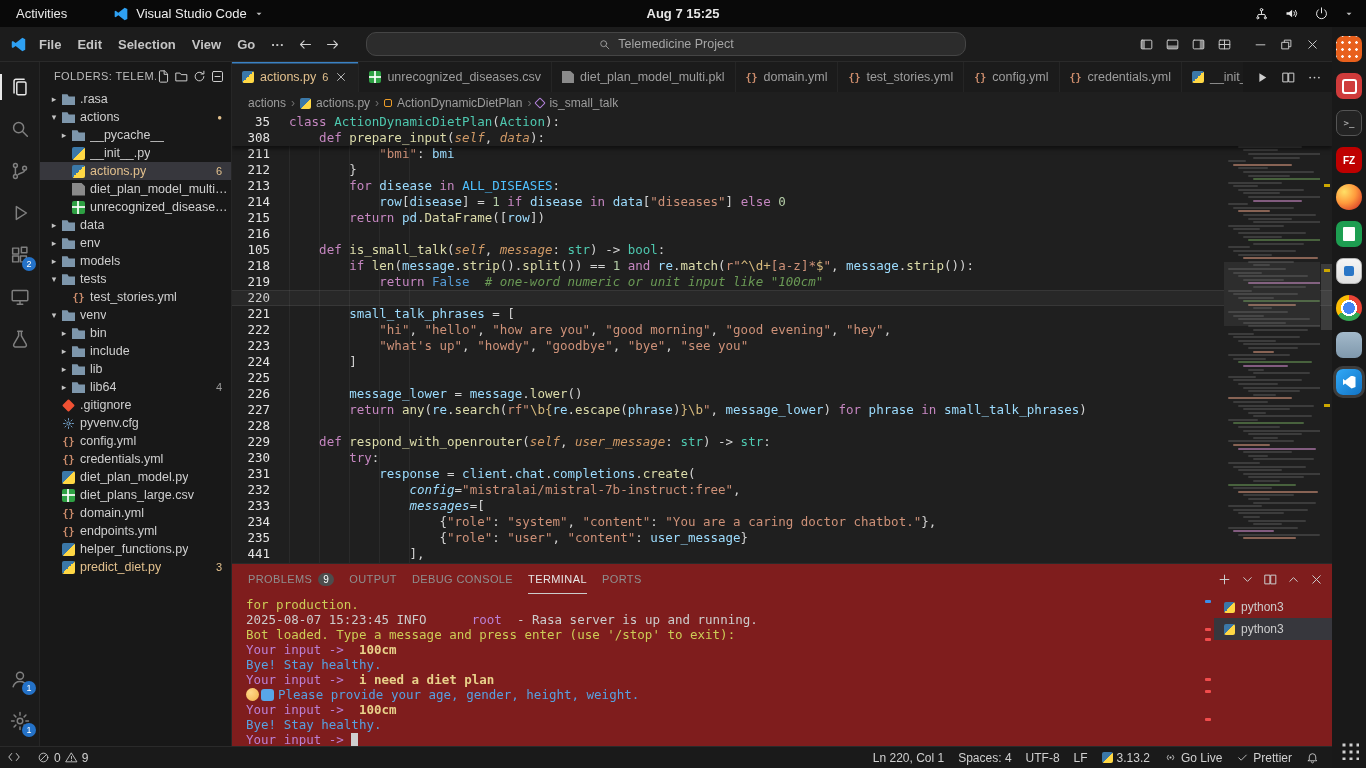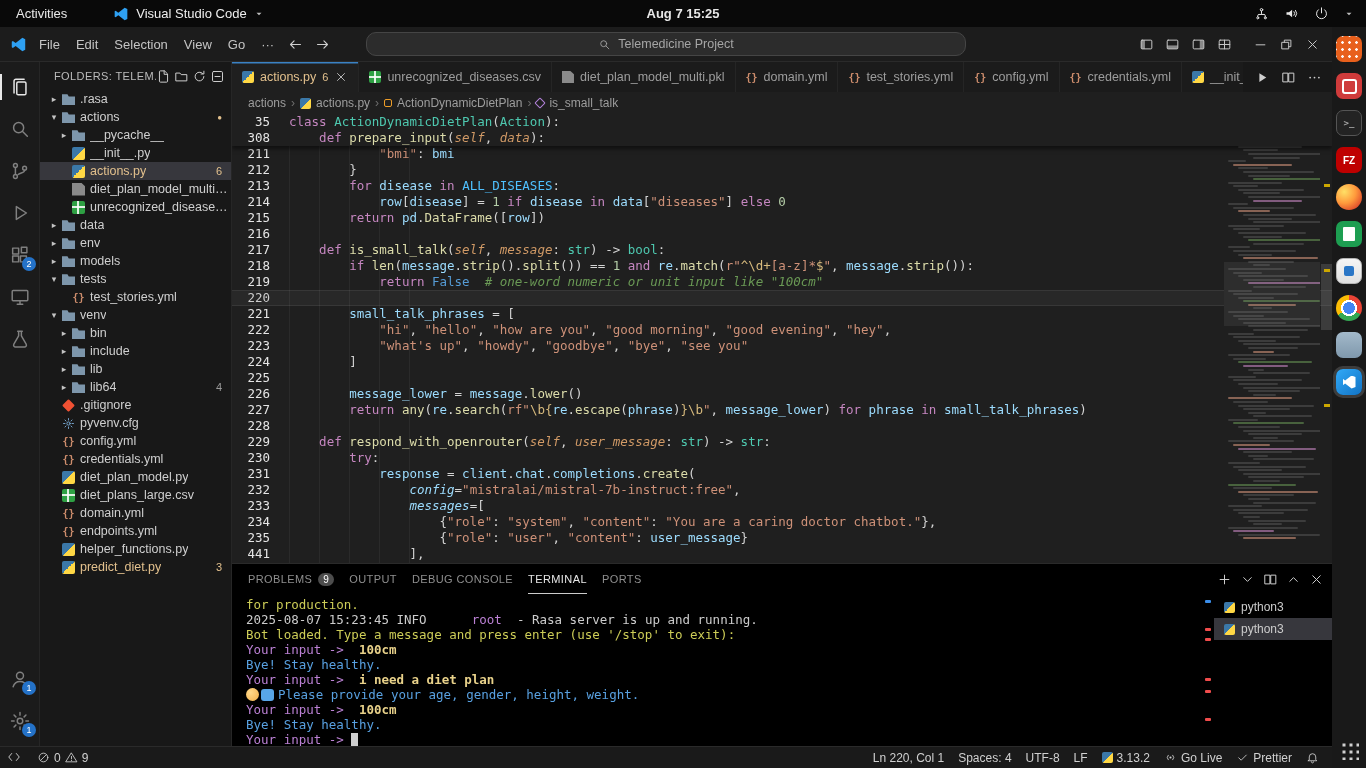--- a/index.html
+++ b/index.html
@@ -17,21 +17,21 @@
   .gb-clock{position:absolute;left:50%;transform:translateX(-50%);font-weight:600;}
   .gb-right{margin-left:auto;display:flex;align-items:center;gap:15px;margin-right:12px;}
   .gb-right .ic{width:15px;height:15px;}
 
   .main{flex:1;display:flex;min-height:0;}
 
   
   .vscode{flex:1;display:flex;flex-direction:column;min-width:0;background:#1f1f1f;}
   .titlebar{height:35px;flex:none;background:#1c1c1c;border-bottom:1px solid #2a2a2a;display:flex;align-items:center;color:#c5c5c5;font-size:13px;position:relative;padding-left:10px;}
   .tb-logo{width:17px;height:17px;margin-right:4px;}
-  .menus{display:flex;}
+  .menus{display:flex;font-weight:bold;}
   .menu-item{padding:4px 8px;border-radius:5px;}
   .nav-ic{width:17px;height:17px;color:#cfcfcf;margin:0 5px;}
   .cmd{position:absolute;left:50%;transform:translateX(-50%);width:600px;height:24px;background:#2c2c2c;border:1px solid #454545;border-radius:10px;display:flex;align-items:center;justify-content:center;gap:7px;color:#a5a5a5;font-size:12.5px;}
   .cmd .ic{width:13px;height:13px;}
   .tb-right{margin-left:auto;display:flex;align-items:center;gap:11px;padding-right:12px;}
   .tb-right .ic{width:15px;height:15px;color:#c5c5c5;}
   .win-close{color:#d8d8d8;}
 
   .body{flex:1;display:flex;min-height:0;}
 
@@ -101,21 +101,21 @@
   .tk-f{color:#dcdcaa}.tk-v{color:#9cdcfe}.tk-s{color:#ce9178}
   .tk-i{color:#d19a66;font-style:italic}.tk-c{color:#6a9955;font-style:italic}
   .tk-n{color:#b5cea8}.tk-x{color:#d7ba7d}.tk-o{color:#4fc1ff}.tk-a{color:#9cdcfe;font-style:italic}
   .minimap{position:absolute;top:0;right:12px;bottom:0;width:96px;background:#1f1f1f;z-index:2;overflow:hidden;padding-top:3px;}
   .minimap i{display:block;height:2px;margin-bottom:1.6px;border-radius:1px;}
   .mm-view{position:absolute;left:0;right:0;top:148px;height:64px;background:rgba(150,150,150,.12);z-index:3;}
   .vsb{position:absolute;right:0;top:150px;width:11px;height:66px;background:rgba(121,121,121,.32);z-index:4;}
   .ovm{position:absolute;right:2px;width:6px;height:3px;background:#cca700;z-index:5;}
 
   
-  .panel{height:183px;flex:none;background:#000000;border-top:1px solid #2a2a2a;display:flex;flex-direction:column;position:relative;}
+  .panel{height:183px;flex:none;background:#7f1d1d;border-top:1px solid #2a2a2a;display:flex;flex-direction:column;position:relative;}
   .panel-tabs{height:30px;flex:none;display:flex;align-items:center;gap:15px;padding-left:16px;font-size:11px;letter-spacing:.4px;color:#8f8f8f;}
   .panel-tab{height:100%;display:flex;align-items:center;gap:6px;position:relative;}
   .panel-tab.active{color:#e7e7e7;}
   .panel-tab.active::after{content:"";position:absolute;left:0;right:0;bottom:0;height:1px;background:#cccccc;}
   .pt-badge{background:#4d4d4d;color:#fff;border-radius:8px;font-size:10px;padding:1px 5px;}
   .panel-acts{position:absolute;right:8px;top:0;height:30px;display:flex;align-items:center;gap:8px;color:#cccccc;}
   .panel-acts .ic{width:15px;height:15px;}
   .panel-body{flex:1;display:flex;min-height:0;}
   .terminal{flex:1;padding:3px 0 0 14px;font-family:"DejaVu Sans Mono",monospace;font-size:12.5px;line-height:15px;color:#cccccc;overflow:hidden;}
   .tline{height:15px;white-space:pre;}
@@ -643,21 +643,21 @@
                 </div>
                 <div class="code-line">
                   <span class="ln">215</span>
                   <span class="ct"><span class="tk-p">        </span><span class="tk-k">return</span><span class="tk-p"> </span><span class="tk-v">pd</span><span class="tk-p">.</span><span class="tk-f">DataFrame</span><span class="tk-p">([</span><span class="tk-v">row</span><span class="tk-p">])</span></span>
                 </div>
                 <div class="code-line">
                   <span class="ln">216</span>
                   <span class="ct"></span>
                 </div>
                 <div class="code-line">
-                  <span class="ln">217</span>
+                  <span class="ln">105</span>
                   <span class="ct"><span class="tk-p">    </span><span class="tk-k">def</span><span class="tk-p"> </span><span class="tk-f">is_small_talk</span><span class="tk-p">(</span><span class="tk-i">self</span><span class="tk-p">, </span><span class="tk-i">message</span><span class="tk-p">: </span><span class="tk-t">str</span><span class="tk-p">) -&gt; </span><span class="tk-t">bool</span><span class="tk-p">:</span></span>
                 </div>
                 <div class="code-line">
                   <span class="ln">218</span>
                   <span class="ct"><span class="tk-p">        </span><span class="tk-k">if</span><span class="tk-p"> </span><span class="tk-f">len</span><span class="tk-p">(</span><span class="tk-v">message</span><span class="tk-p">.</span><span class="tk-f">strip</span><span class="tk-p">().</span><span class="tk-f">split</span><span class="tk-p">()) == </span><span class="tk-n">1</span><span class="tk-p"> </span><span class="tk-k">and</span><span class="tk-p"> </span><span class="tk-v">re</span><span class="tk-p">.</span><span class="tk-f">match</span><span class="tk-p">(</span><span class="tk-s">r"</span><span class="tk-x">^\d+</span><span class="tk-s">[a-z]*</span><span class="tk-x">$</span><span class="tk-s">"</span><span class="tk-p">, </span><span class="tk-v">message</span><span class="tk-p">.</span><span class="tk-f">strip</span><span class="tk-p">()):</span></span>
                 </div>
                 <div class="code-line">
                   <span class="ln">219</span>
                   <span class="ct"><span class="tk-p">            </span><span class="tk-k">return</span><span class="tk-p"> </span><span class="tk-kb">False</span><span class="tk-p">  </span><span class="tk-c"># one-word numeric or unit input like "100cm"</span></span>
                 </div>

